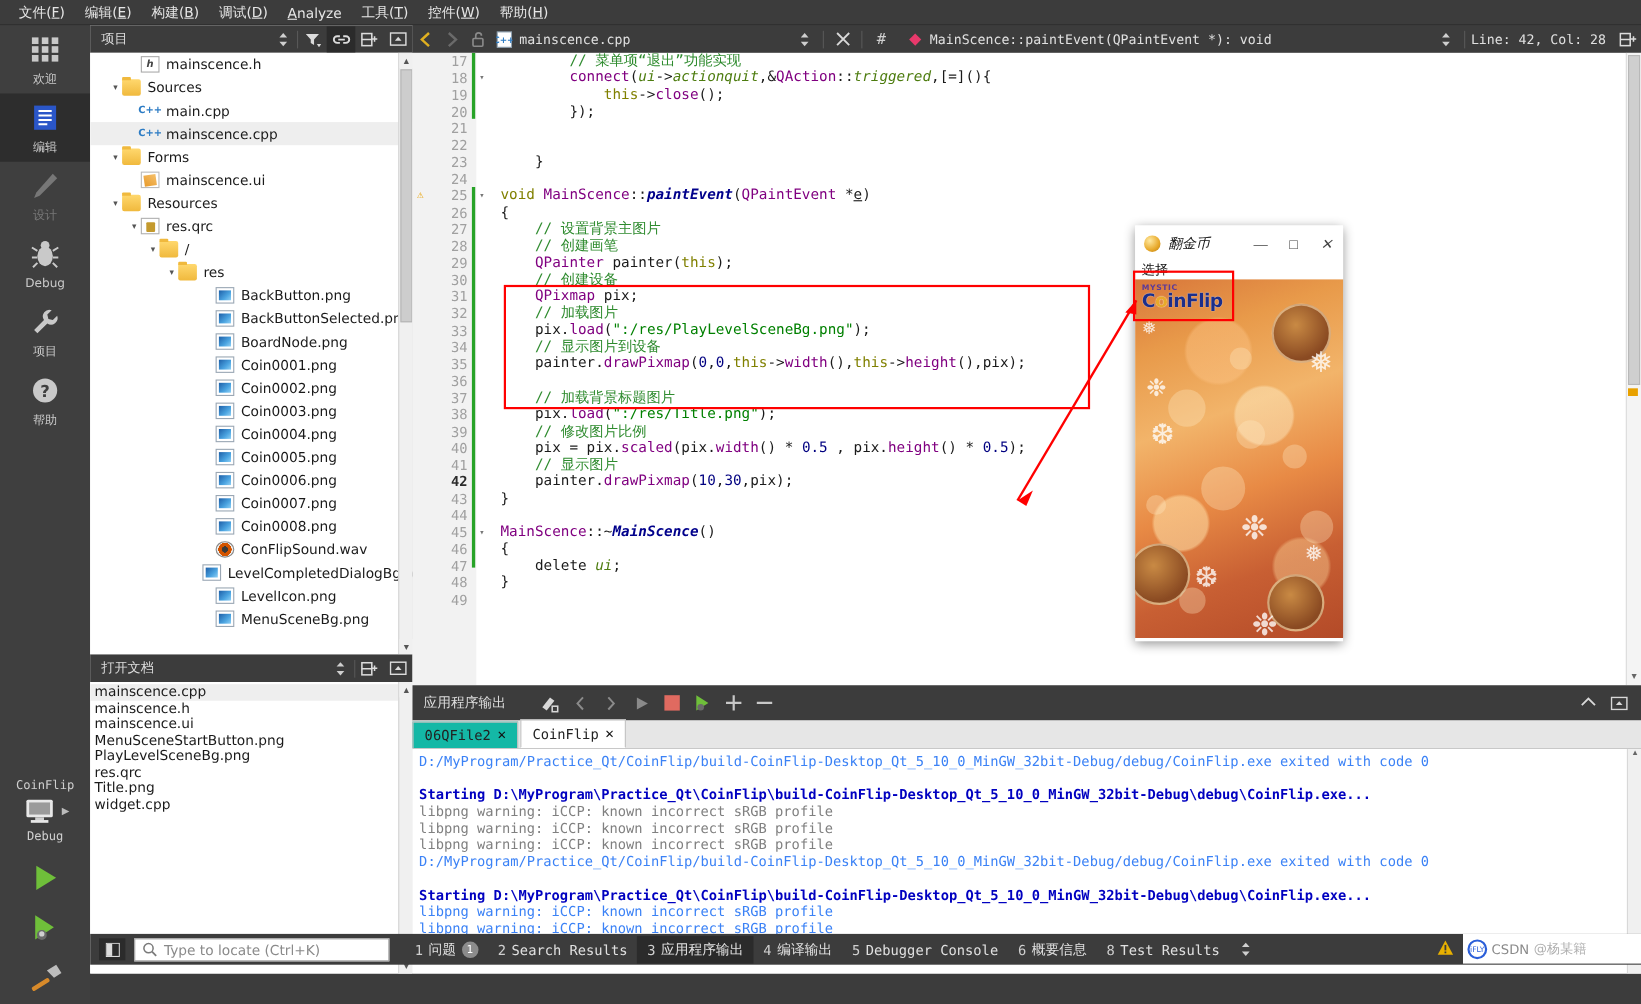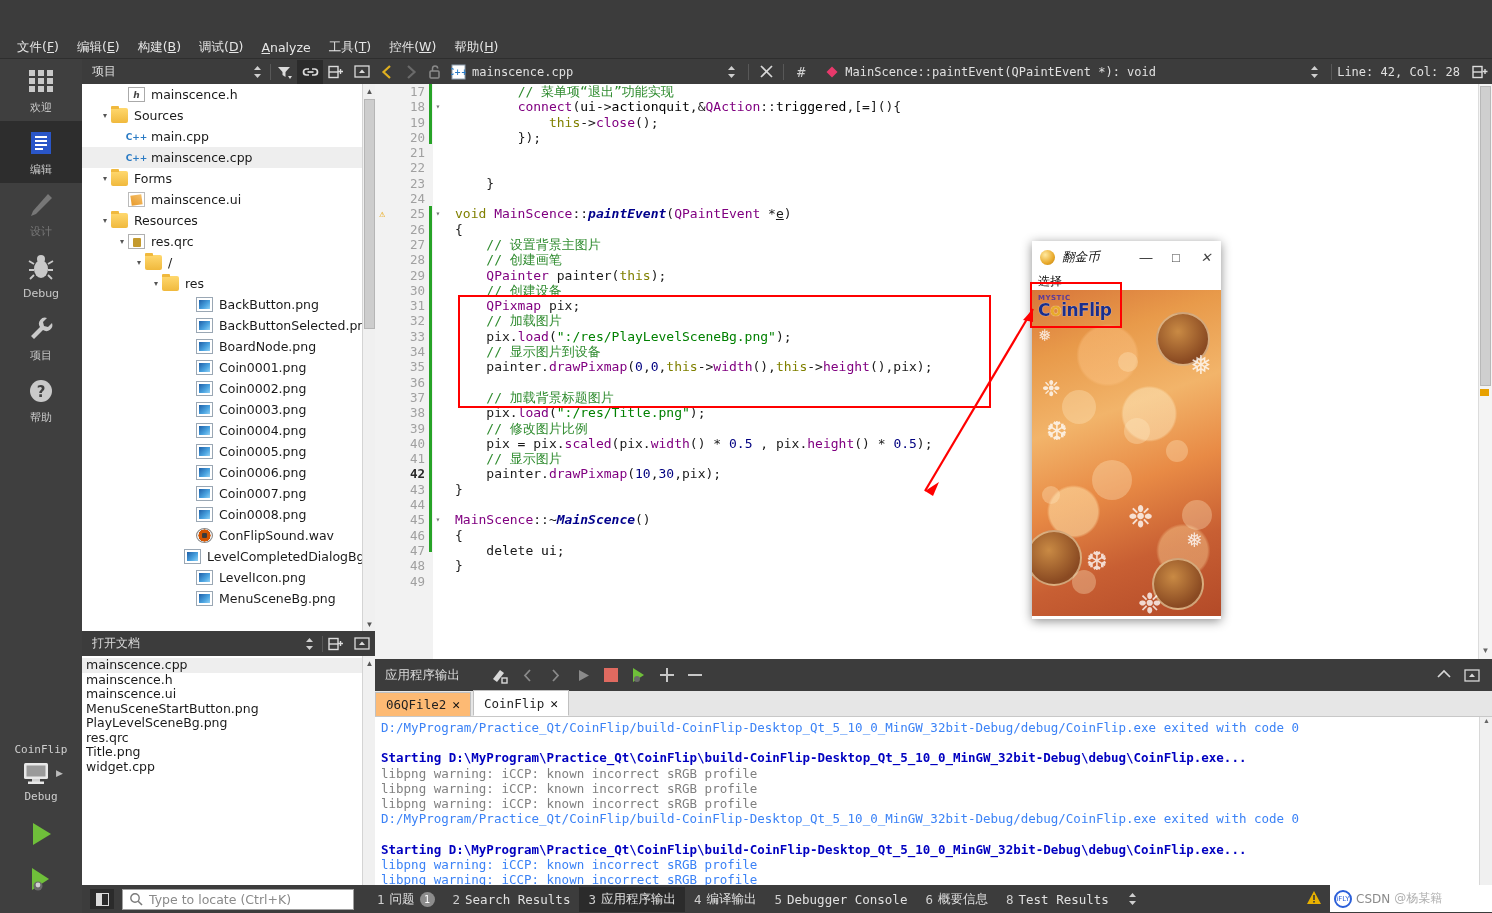--- a/index.html
+++ b/index.html
@@ -4,21 +4,21 @@
 <style>
   * { box-sizing: border-box; margin:0; padding:0; }
   html,body { width:1492px; height:913px; overflow:hidden; }
   body {
     font-family: "Liberation Sans", sans-serif;
     font-size: 12px;
     background:#3c3c3c;
     color:#e8e8e8;
     -webkit-font-smoothing: antialiased;
   }
-  .app { position:relative; width:1492px; height:877px;margin-top:36px; }
+  .app { position:relative; width:1492px; height:877px; }
 
   
   .menubar {
     position:absolute; left:0; top:0; width:1492px; height:23px;
     background:#3c3c3c; display:flex; align-items:center; padding-left:8px;
     border-bottom:1px solid #2e2e2e;
   }
   .menubar .mi {
     padding:2px 9px; font-size:12.5px; color:#e6e6e6; white-space:nowrap;
     font-family:"DejaVu Sans", sans-serif;
@@ -126,39 +126,39 @@
   .fold { width:18px; flex:0 0 18px; text-align:center; color:#777; font-size:8px; }
   .code { padding-left:8px; color:#1a1a1a; }
 
   
   .cmt { color:#2e8b2e; }
   .kw  { color:#808000; }
   .typ { color:#800080; }
   .fnb { color:#00008B; font-style:italic; font-weight:bold; }
   .str { color:#008000; }
   .num { color:#000080; }
-  .var { color:#000000; }
+  .var { color:#4d7c0f;font-style:italic; }
   .cls { color:#800080; }
   .plain{color:#1a1a1a;}
   .uline{text-decoration:underline;}
 
   .redbox { position:absolute; border:2px solid #f00; pointer-events:none; }
 
   
   .outputpane { position:absolute; left:375px; top:623px; width:1117px; height:262px;
                 background:#fff; }
   .outhdr { height:32px; background:#3c3c3c; display:flex; align-items:center;
             color:#ddd; font-size:12.5px; }
   .outhdr .otitle { padding-left:10px; width:110px; font-family:"DejaVu Sans", sans-serif;}
   .obtn { width:28px; height:30px; display:flex; align-items:center; justify-content:center; }
   .tabsrow { height:26px; background:#e6e6e6; display:flex; align-items:flex-end;
              border-bottom:1px solid #c8c8c8; }
   .otab { height:24px; display:flex; align-items:center; gap:6px; padding:0 10px;
           font-size:12.5px; font-family:"DejaVu Sans Mono", monospace; color:#222;
-          background:#fdba74; border:1px solid #c0c0c0; border-bottom:none; margin-right:2px;}
+          background:#14b8a6; border:1px solid #c0c0c0; border-bottom:none; margin-right:2px;}
   .otab.active { background:#fff; border-bottom:1px solid #fff; height:26px; }
   .xmark { font-size:13px; font-weight:bold; color:#111; }
   .outbody { height:204px; background:#fff; position:relative; overflow:hidden;
              padding:3px 0 0 6px; }
   .oline { font-family:"DejaVu Sans Mono", monospace; font-size:12.5px; line-height:15.2px;
            white-space:pre; color:#3b82f6; }
   .oline.blue { color:#0000c0; font-weight:bold; }
   .oline.gray { color:#808080; }
 
   

